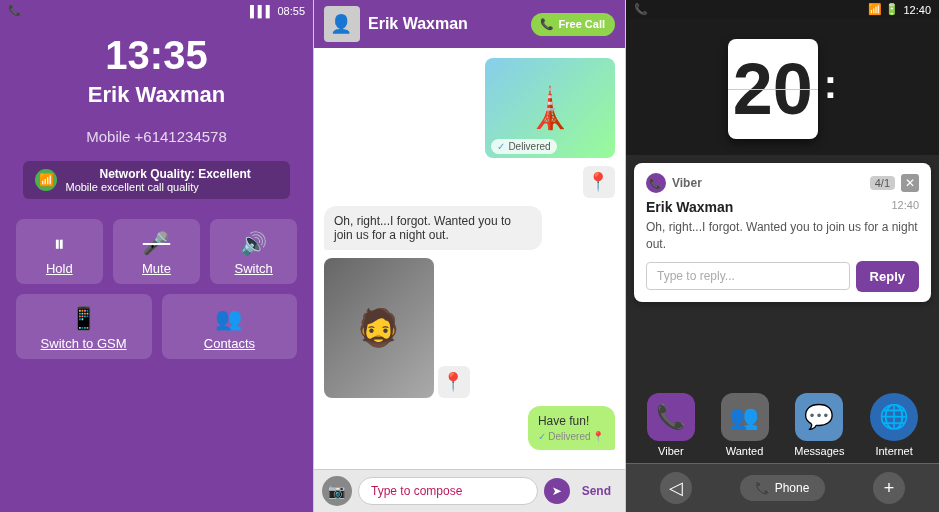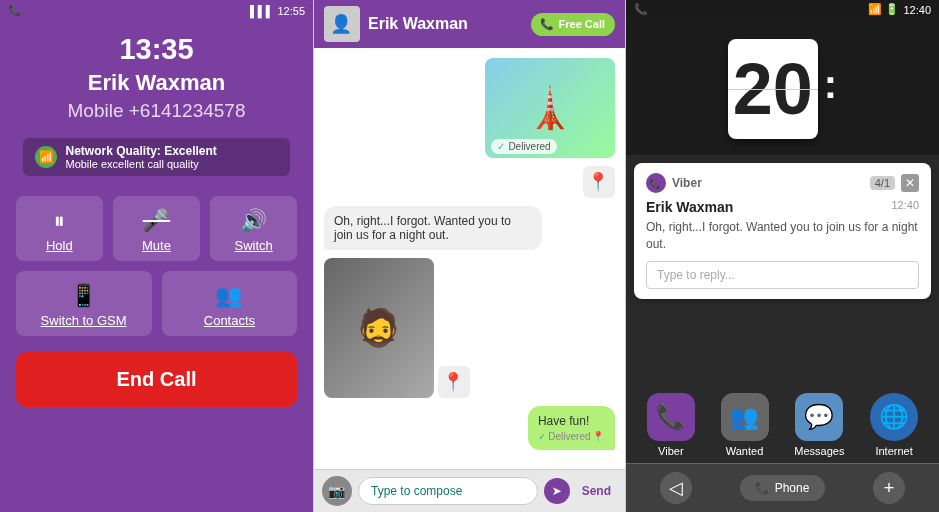--- a/index.html
+++ b/index.html
@@ -29,34 +29,34 @@
       justify-content: space-between;
       align-items: center;
       padding: 4px 8px;
       color: white;
       font-size: 11px;
     }
     .panel-call .status-bar .left-icons { display: flex; align-items: center; gap: 4px; }
     .panel-call .status-bar .right-icons { display: flex; align-items: center; gap: 4px; }
     .call-timer {
       color: white;
-      font-size: 29px;
+      font-size: 40px;
       font-weight: bold;
       margin-top: 12px;
     }
     .call-name {
       color: white;
       font-size: 22px;
       font-weight: bold;
       margin-top: 4px;
     }
     .call-number {
       color: rgba(255,255,255,0.8);
-      font-size: 19px;
-      margin-top: 4px;
+      font-size: 15px;
+      margin-top: 20px;
     }
     .network-quality {
       background: rgba(0,0,0,0.25);
       border-radius: 6px;
       padding: 6px 12px;
       margin-top: 16px;
       display: flex;
       align-items: center;
       gap: 8px;
       width: 85%;
@@ -67,21 +67,21 @@
       width: 22px;
       height: 22px;
       display: flex;
       align-items: center;
       justify-content: center;
       color: white;
       font-size: 12px;
       flex-shrink: 0;
     }
     .nq-text { color: white; font-size: 11px; }
-    .nq-text .nq-main { font-weight: bold; font-size: 12px; }
+    .nq-text .nq-main { font-weight: bold; font-size: 12px; margin-left: 34px; }
     .call-buttons {
       display: grid;
       grid-template-columns: repeat(3, 1fr);
       gap: 10px;
       margin-top: 20px;
       width: 90%;
     }
     .call-btn {
       background: rgba(255,255,255,0.15);
       border-radius: 8px;
@@ -483,21 +483,21 @@
 </head>
 <body>
 
 <div class="panel-call">
   <div class="status-bar">
     <div class="left-icons">
       <span>📞</span>
     </div>
     <div class="right-icons">
       <span>▌▌▌</span>
-      <span>12:55</span>
+      <span>08:55</span>
     </div>
   </div>
 
   <div class="call-timer">13:35</div>
   <div class="call-name">Erik Waxman</div>
   <div class="call-number">Mobile +6141234578</div>
 
   <div class="network-quality">
     <div class="nq-icon">📶</div>
     <div class="nq-text">
@@ -525,21 +525,20 @@
     <div class="call-btn">
       <span class="btn-icon">📱</span>
       <span class="btn-label">Switch to GSM</span>
     </div>
     <div class="call-btn">
       <span class="btn-icon">👥</span>
       <span class="btn-label">Contacts</span>
     </div>
   </div>
 
-  <div class="end-call-btn">End Call</div>
 </div>
 
 <div class="panel-chat">
   <div class="chat-header">
     <div class="chat-avatar">👤</div>
     <div class="chat-header-name">Erik Waxman</div>
     <div class="free-call-btn">
       <span>📞</span>
       <span>Free Call</span>
     </div>
@@ -578,21 +577,21 @@
         <span class="check">✓</span>
         <span>Delivered</span>
         <span>📍</span>
       </div>
     </div>
   </div>
 
   <div class="chat-input-bar">
     <div class="chat-camera-btn">📷</div>
     <div class="chat-text-input">
-      <span style="color:#0f766e;">Type to compose</span>
+      <span style="color:#be185d;">Type to compose</span>
     </div>
     <div style="background:#7B3FA0;border-radius:50%;width:26px;height:26px;display:flex;align-items:center;justify-content:center;color:white;font-size:12px;">➤</div>
     <div class="chat-send-btn">Send</div>
   </div>
 </div>
 
 <div class="panel-notif">
   <div class="notif-status-bar">
     <div>
       <span>📞</span>
@@ -618,20 +617,21 @@
     </div>
     <div style="display:flex;justify-content:space-between;">
       <div class="notif-sender">Erik Waxman</div>
       <div class="notif-time">12:40</div>
     </div>
     <div class="notif-message">Oh, right...I forgot. Wanted you to join us for a night out.</div>
     <div class="notif-reply-row">
       <div class="notif-reply-input">
         <span style="color:#aaa;">Type to reply...</span>
       </div>
+      <div class="notif-reply-btn">Reply</div>
     </div>
   </div>
 
   <div class="home-screen-icons">
     <div class="home-icon">
       <div class="home-icon-img viber-home-icon" style="color:white;">📞</div>
       <div class="home-icon-label">Viber</div>
     </div>
     <div class="home-icon">
       <div class="home-icon-img people-home-icon" style="color:white;">👥</div>

